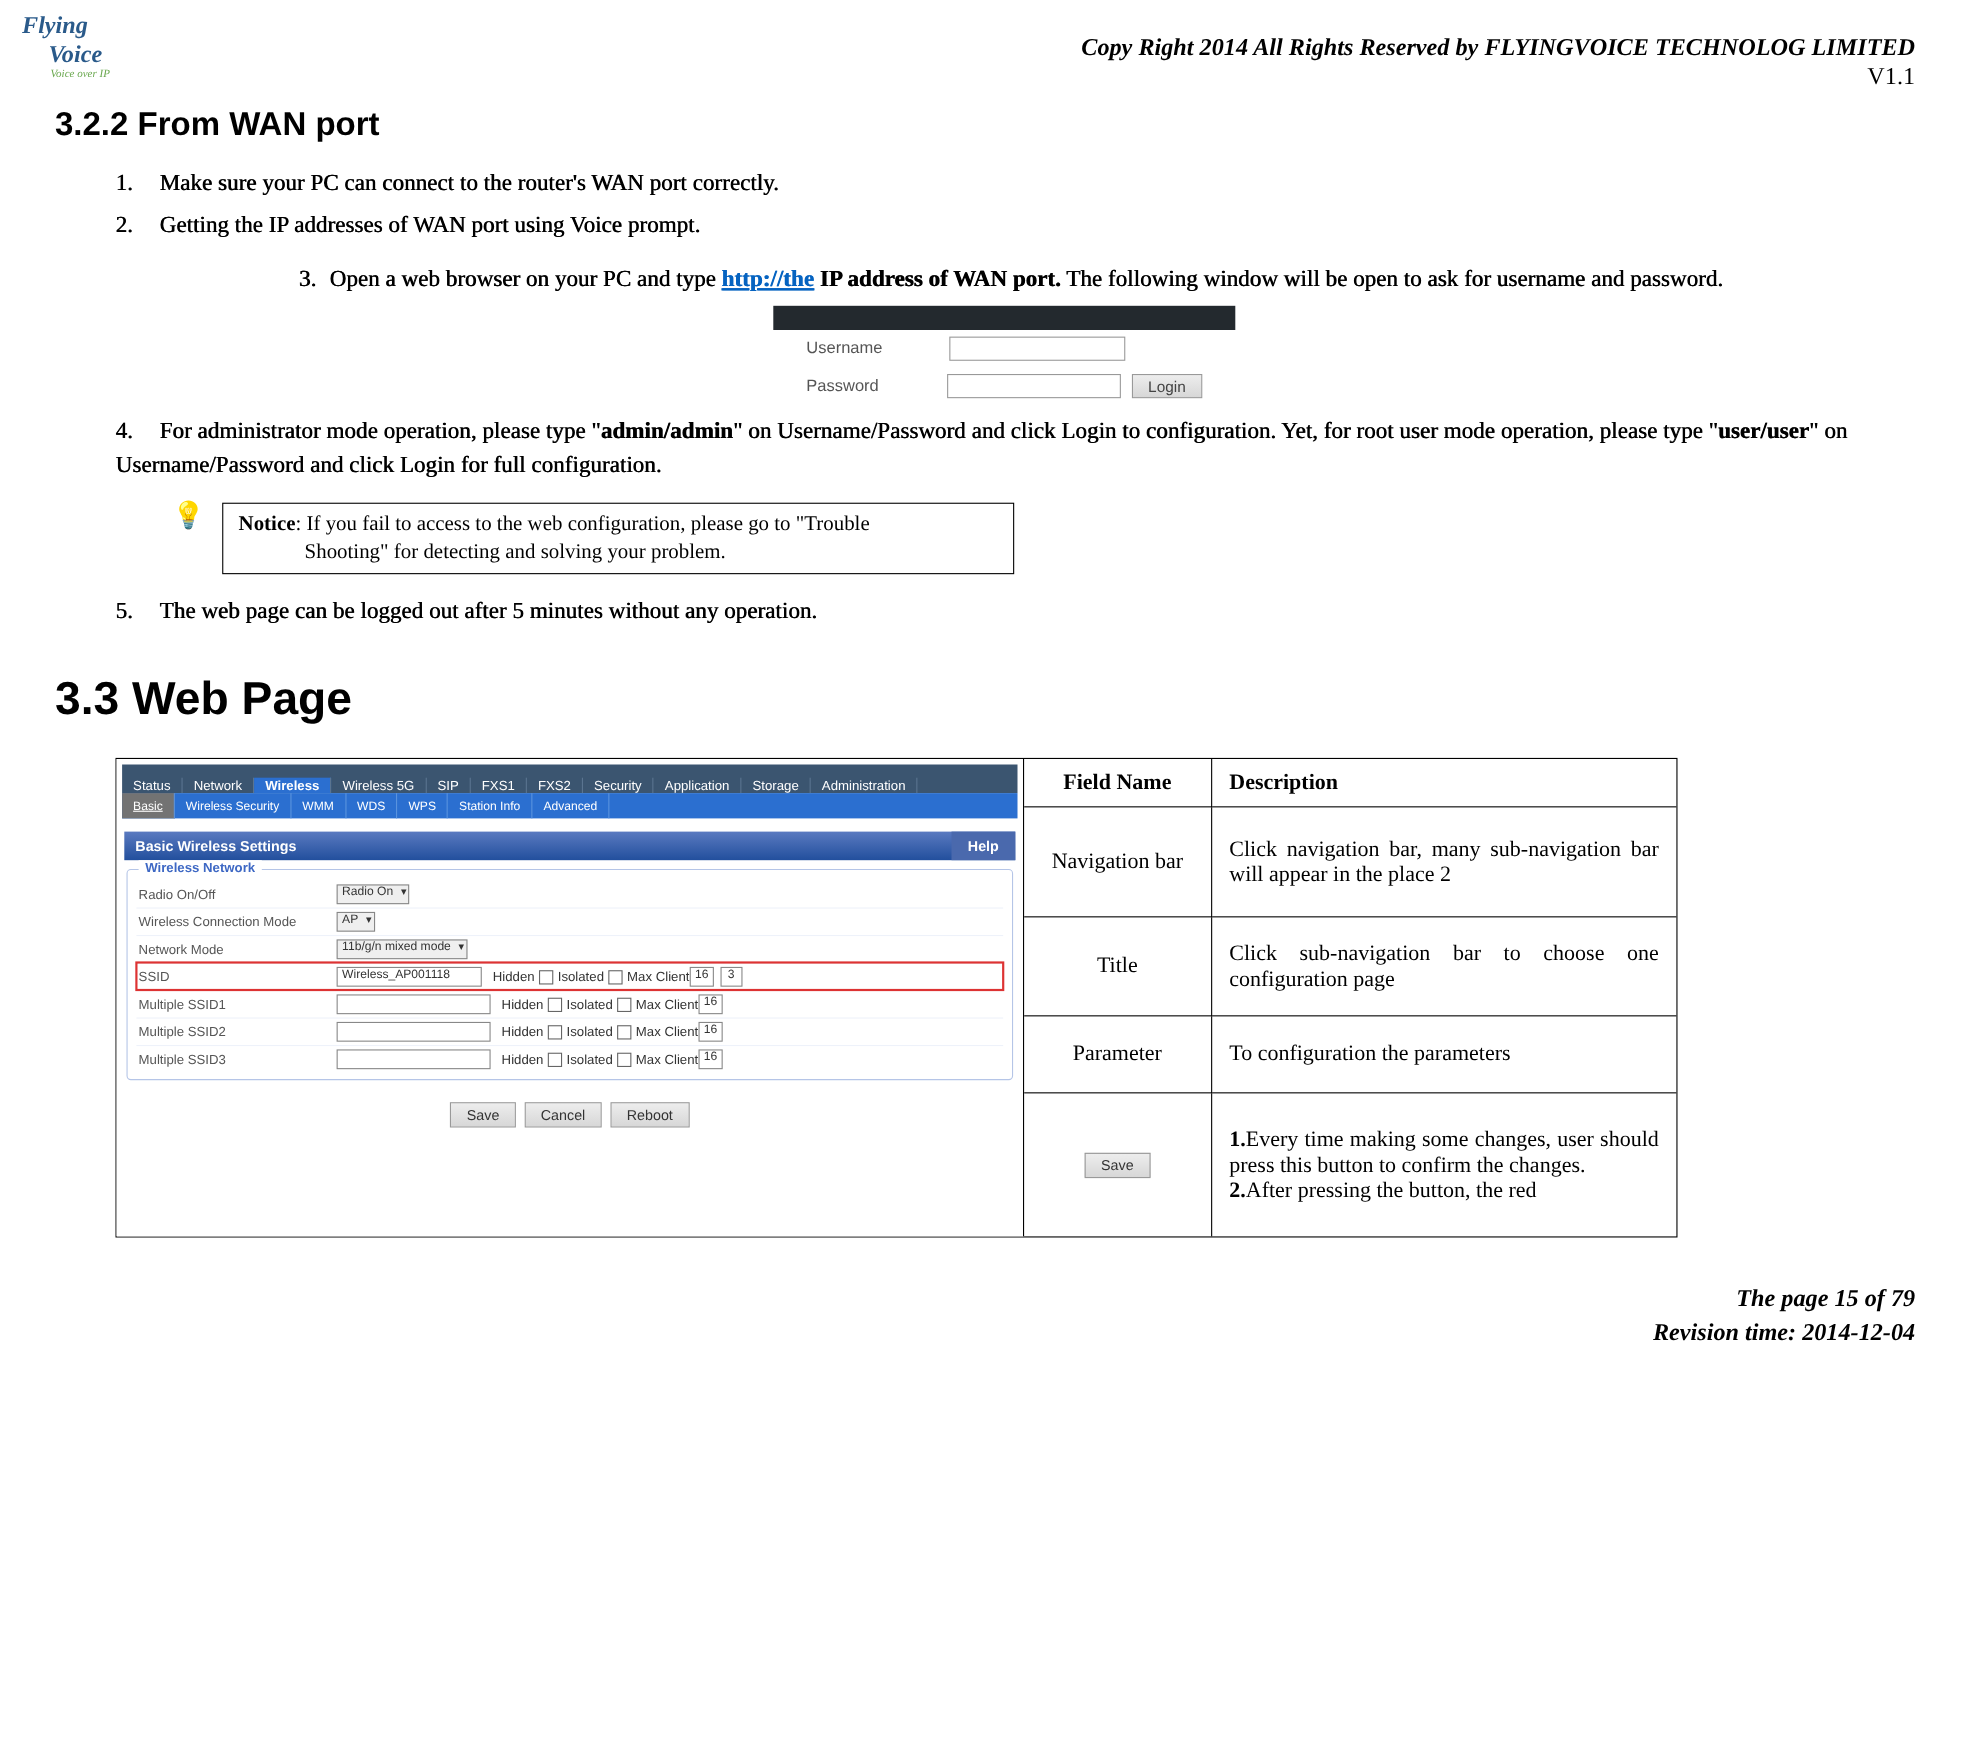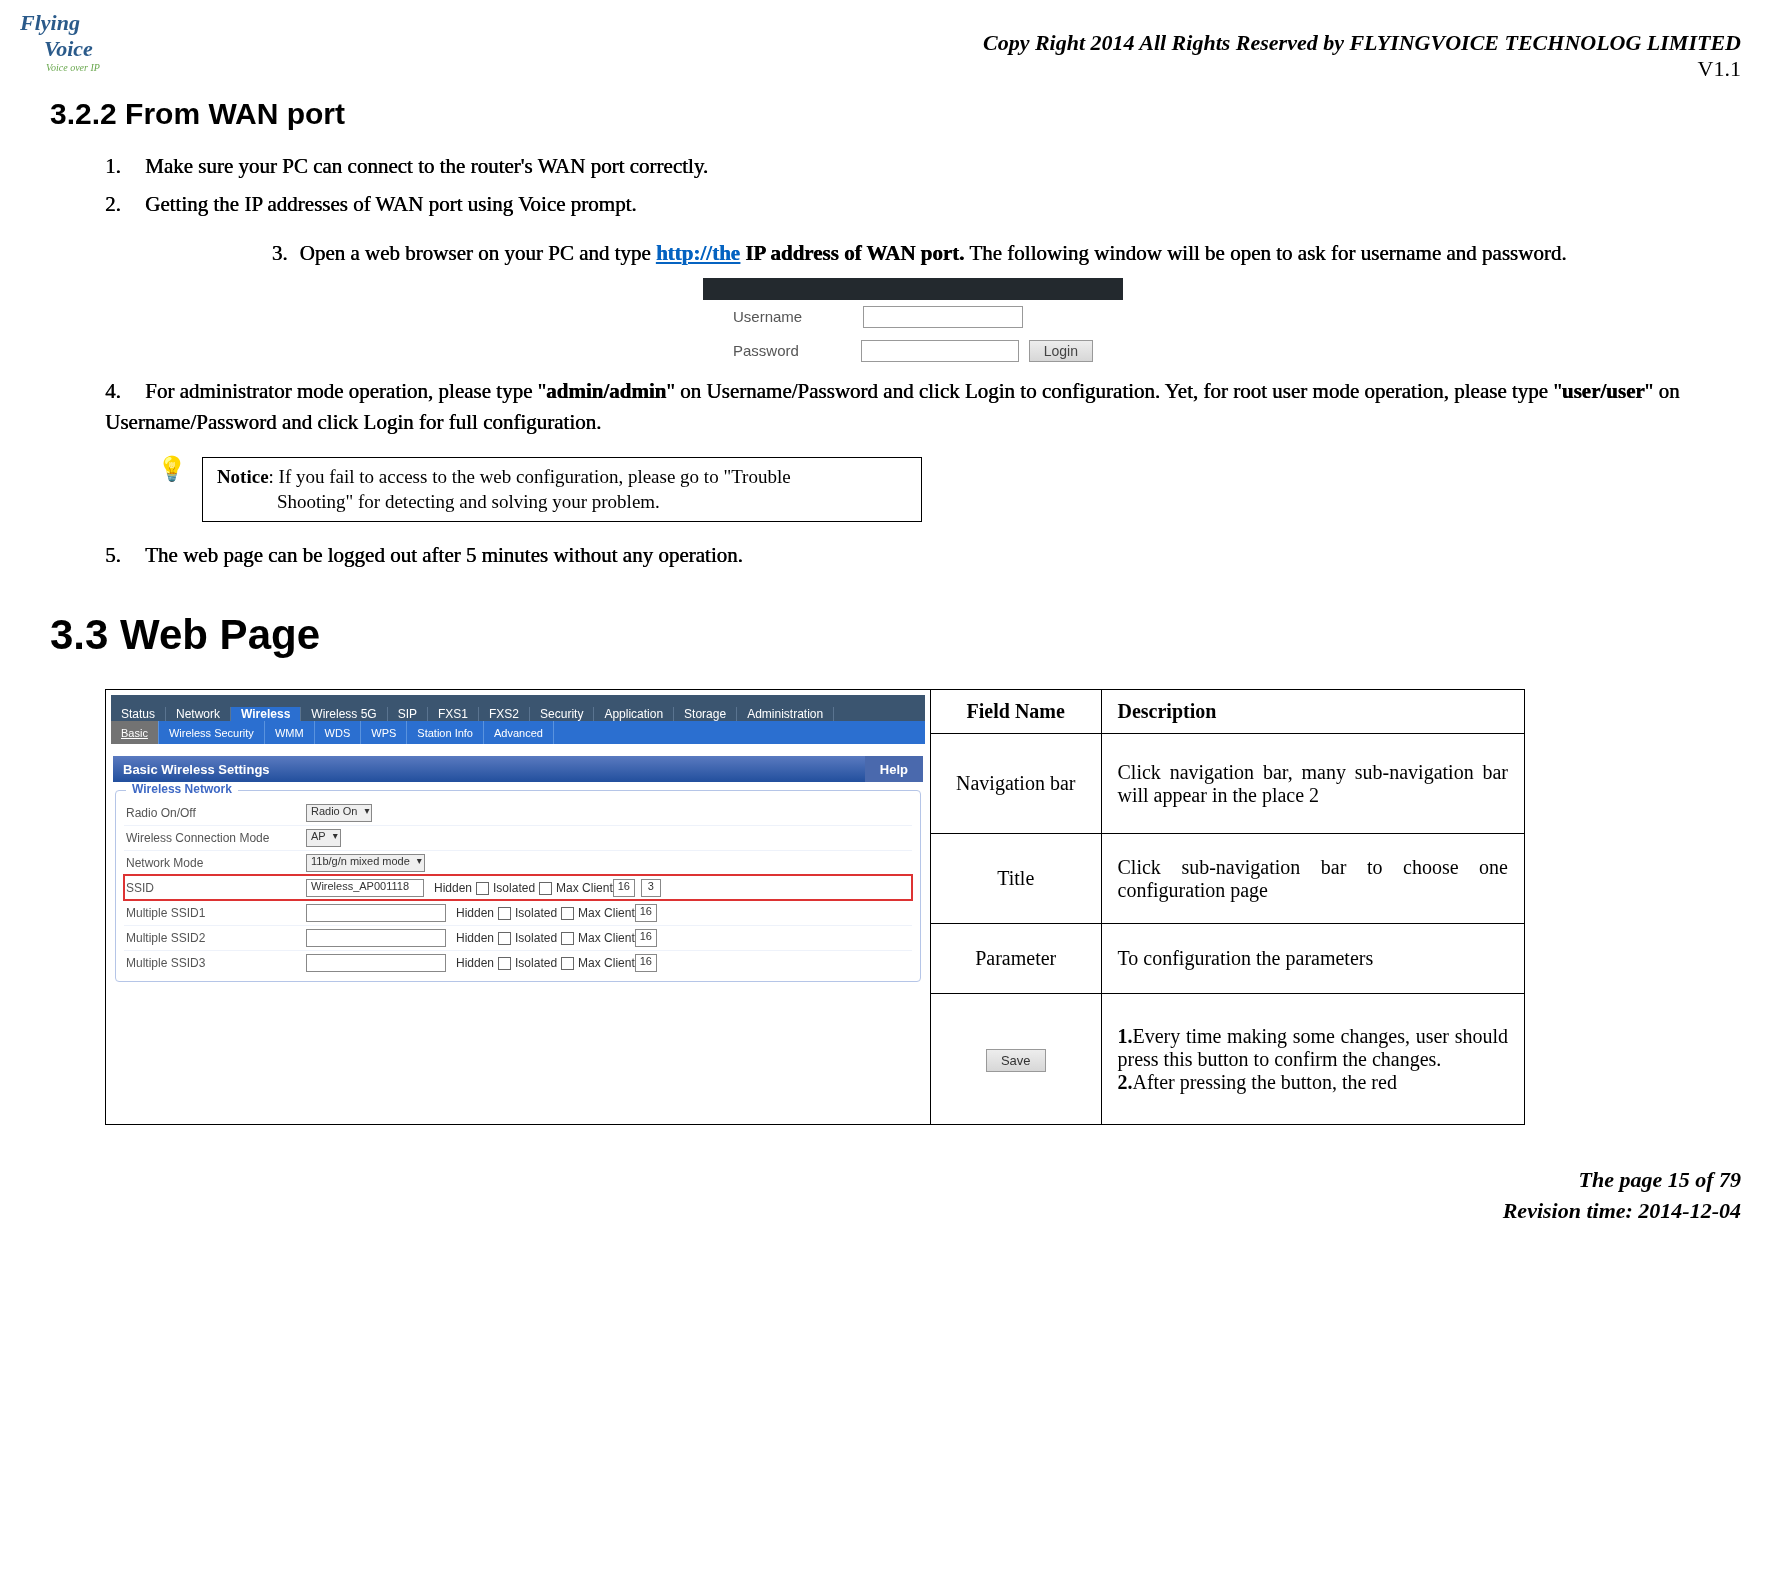--- a/index.html
+++ b/index.html
@@ -420,21 +420,21 @@
         <div class="rui-row">
           <span class="lbl">Wireless Connection Mode</span>
           <span class="rui-select">AP</span>
         </div>
         <div class="rui-row">
           <span class="lbl">Network Mode</span>
           <span class="rui-select">11b/g/n mixed mode</span>
         </div>
         <div class="rui-row ssid-hl">
           <span class="lbl">SSID</span>
-          <span class="rui-textin" style="width:118px">Wireless_AP001118</span>
+          <span class="rui-textin" style="width:132px">Wireless_AP001118</span>
           <span style="margin-left:10px">Hidden</span>
             <span class="rui-chk"></span>
           <span>Isolated</span>
             <span class="rui-chk"></span>
           <span>Max Client</span>
           <span class="rui-textin" style="width:22px;text-align:center">16</span>
           <span class="rui-textin" style="width:18px;margin-left:6px;text-align:center">3</span>
         </div>
         <div class="rui-row">
           <span class="lbl">Multiple SSID1</span>
@@ -461,20 +461,25 @@
           <span class="rui-textin" style="width:140px"></span>
           <span style="margin-left:10px">Hidden</span>
             <span class="rui-chk"></span>
           <span>Isolated</span>
             <span class="rui-chk"></span>
           <span>Max Client</span>
           <span class="rui-textin" style="width:22px;text-align:center">16</span>
         </div>
       </div>
 
+      <div class="rui-footer-btns">
+        <span class="rui-btn">Save</span>
+        <span class="rui-btn">Cancel</span>
+        <span class="rui-btn">Reboot</span>
+      </div>
     </div>
   </div>
 
   <div class="webpage-right">
     <table class="webpage-table">
       <tbody>
           <tr>
         <th class="fieldcol">Field Name</th>
         <th>Description</th>
       </tr>

